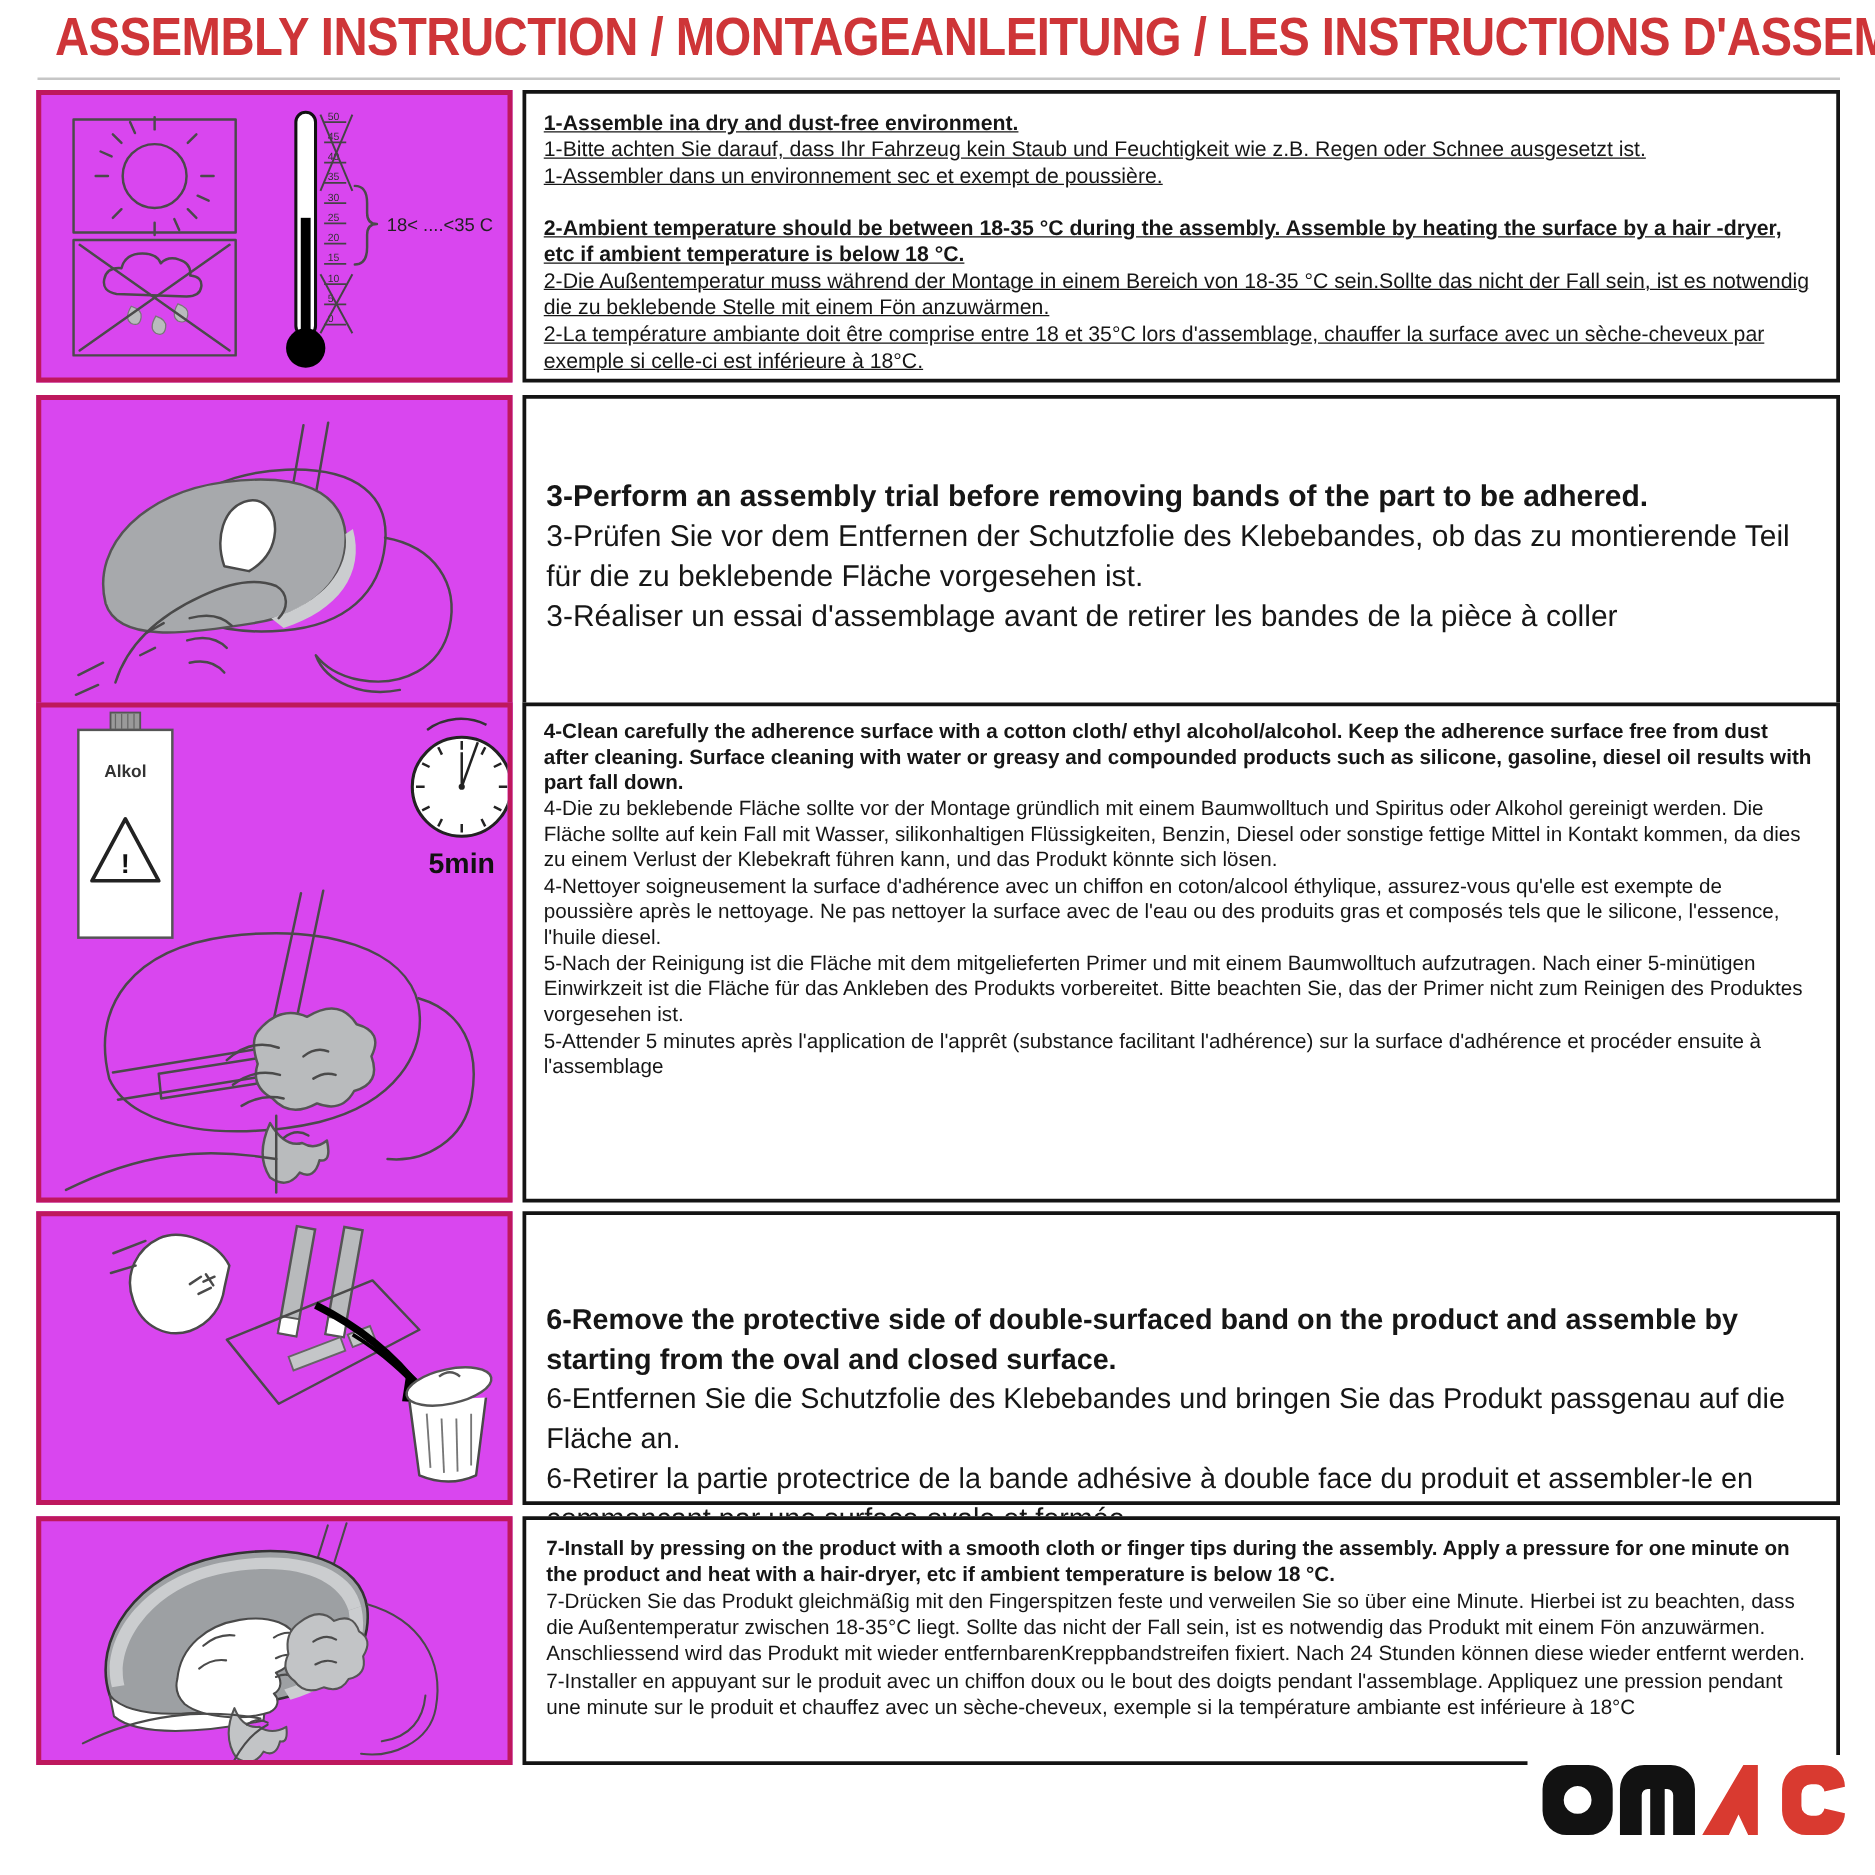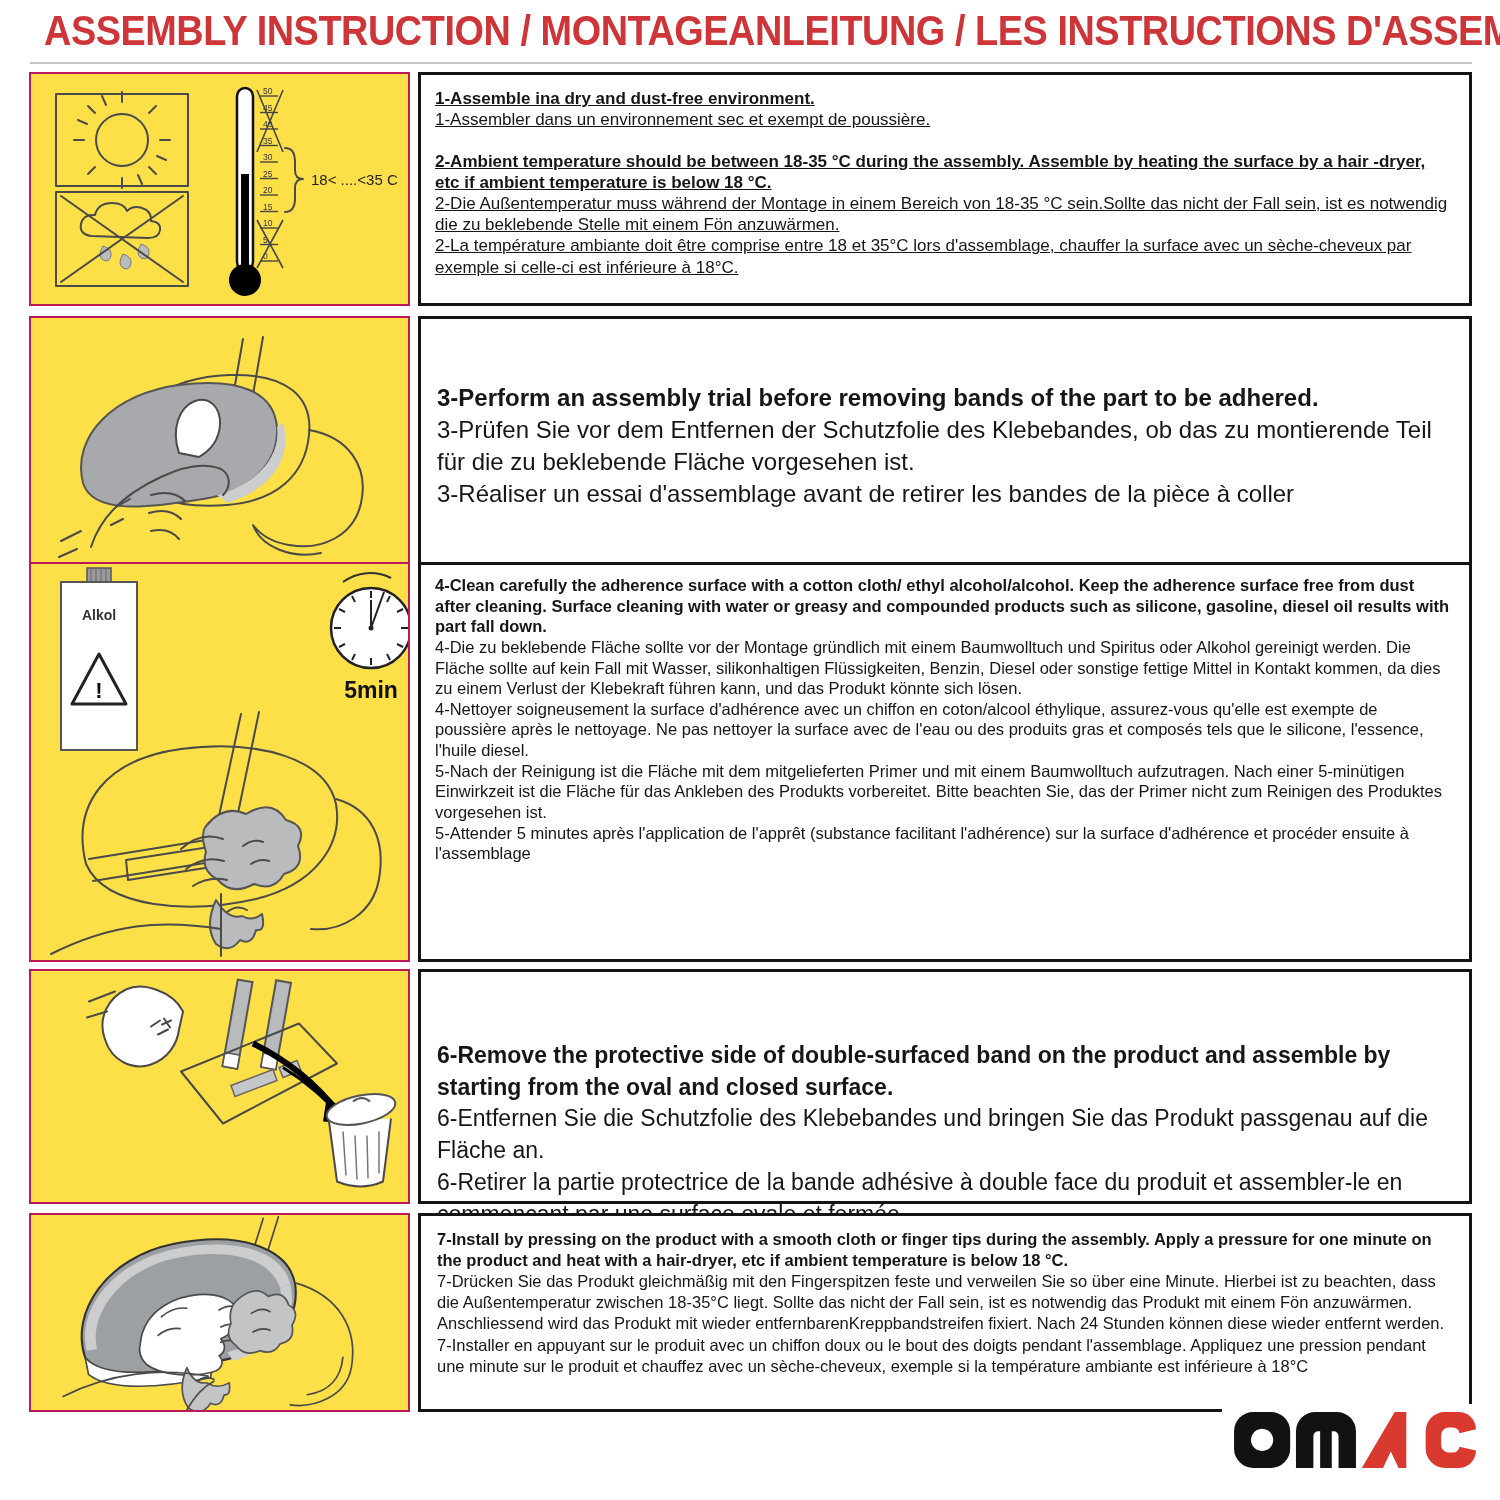--- a/index.html
+++ b/index.html
@@ -20,21 +20,21 @@
 
   .row { position: absolute; left: 0; width: 1500px; }
   .r1 { top: 72px;  height: 234px; }
   .r2 { top: 316px; height: 268px; }
   .r3 { top: 562px; height: 400px; }
   .r4 { top: 969px; height: 235px; }
   .r5 { top: 1213px; height: 199px; }
 
   .art-box {
     position: absolute; left: 29px; top: 0; width: 381px; height: 100%;
-    border: 2px solid #be185d; background: #fde047;
+    border: 4px solid #be185d; background: #d946ef;
   }
   .art-box svg { display: block; width: 100%; height: 100%; }
   .text-box {
     position: absolute; left: 418px; top: 0; width: 1054px; height: 100%;
     border: 3px solid #141414; background: #fff;
   }
   p { margin: 0; }
   .b { font-weight: bold; }
 
   .r1 .text-box { padding: 13px 20px 0 14px; font-size: 17px; line-height: 1.24; text-decoration: underline; }
@@ -126,20 +126,21 @@
           <line x1="226" y1="146" x2="252" y2="194"></line>
             <line x1="252" y1="146" x2="226" y2="194"></line>
         </g>
         <path class="sketch" d="M254,74 Q264,74 264,88 L264,96 Q264,105 272,105 Q264,105 264,114 L264,124 Q264,138 254,138"></path>
         <text x="280" y="111" font-size="15" fill="#222" font-family="Liberation Sans, sans-serif">18&lt; ....&lt;35 C</text>
       </g>
     </svg>
   </div>
   <div class="text-box">
     <p class="b">1-Assemble ina dry and dust-free environment.</p>
+    <p>1-Bitte achten Sie darauf, dass Ihr Fahrzeug kein Staub und Feuchtigkeit wie z.B. Regen oder Schnee ausgesetzt ist.</p>
     <p>1-Assembler dans un environnement sec et exempt de poussière.</p>
     <p class="b gap">2-Ambient temperature should be between 18-35 °C  during the assembly. Assemble by heating the surface by a hair -dryer, etc if ambient temperature is below 18 °C.</p>
     <p>2-Die Außentemperatur muss während der Montage in einem Bereich von 18-35 °C  sein.Sollte das nicht der Fall sein, ist es notwendig die zu beklebende Stelle mit einem Fön anzuwärmen.</p>
     <p>2-La température ambiante doit être comprise entre 18 et 35°C lors d'assemblage, chauffer la surface avec un sèche-cheveux par exemple si celle-ci est inférieure à 18°C.</p>
   </div>
 </div>
 
 <div class="row r2">
   <div class="art-box">
     <svg viewBox="0 0 377 230">

